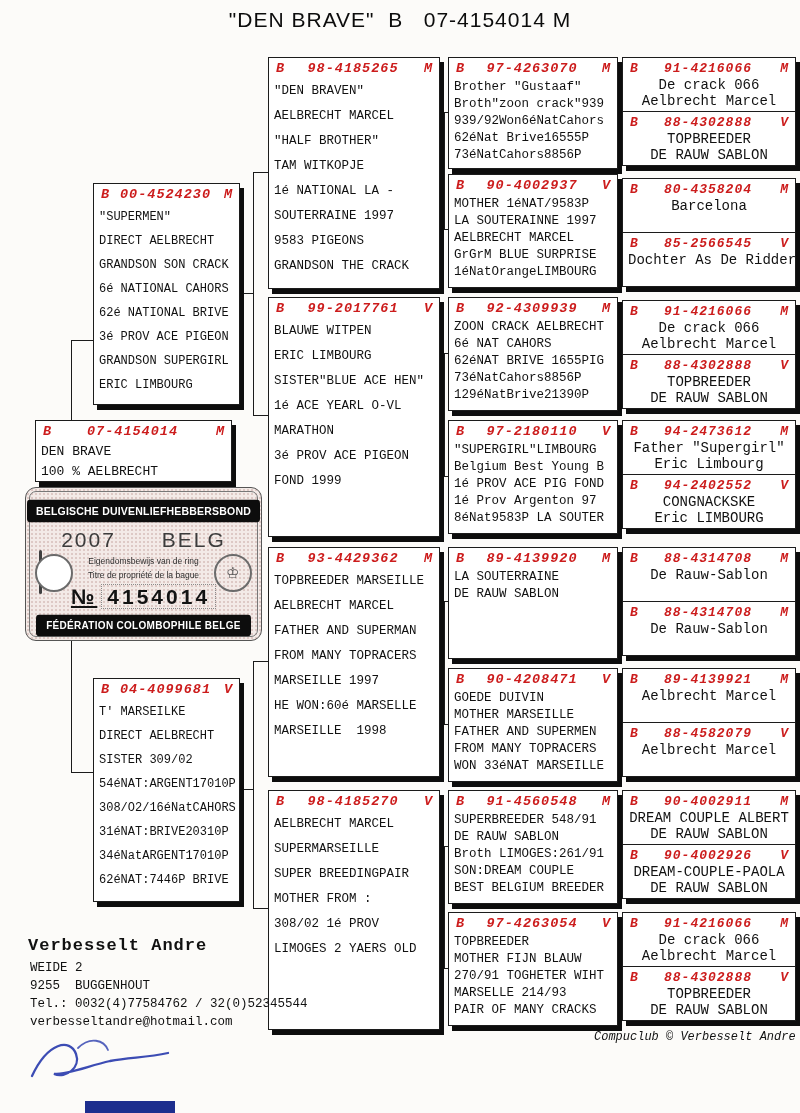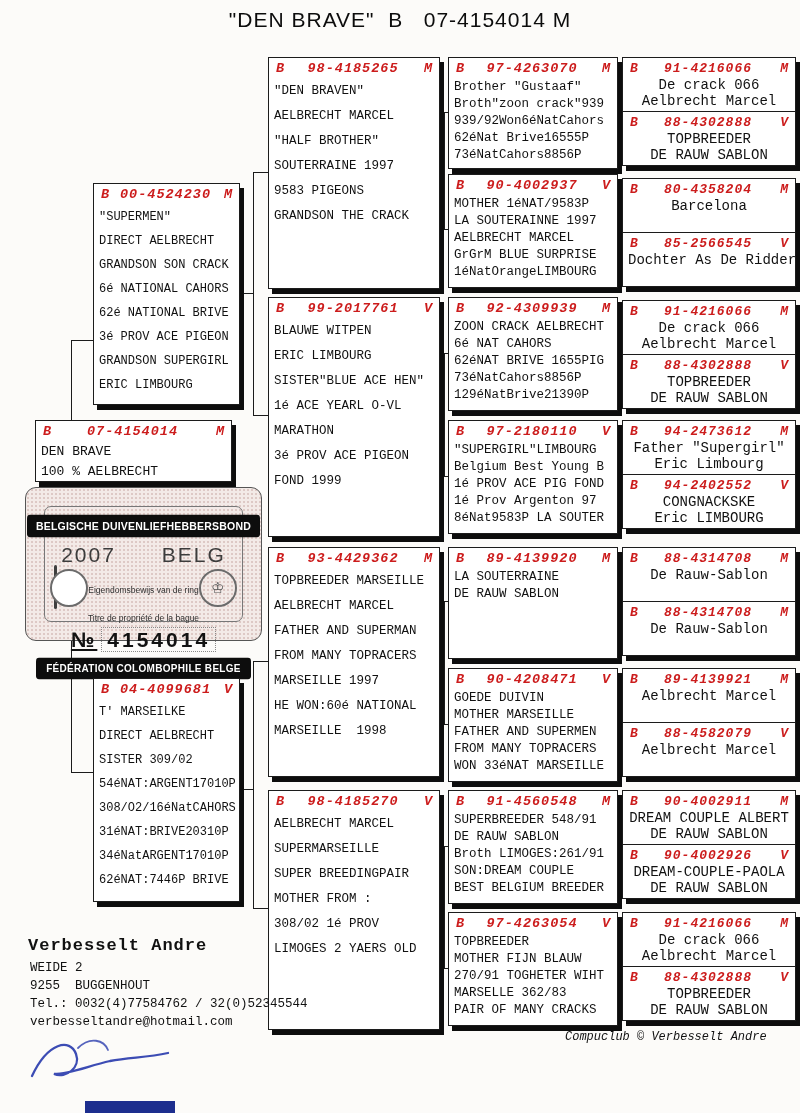--- a/index.html
+++ b/index.html
@@ -27,44 +27,44 @@
   .sect + .sect{border-top:1px solid #1c1c1c;}
   .sect .hdr{font-size:13px;padding:3px 7px 0;}
   .sect .ln{font-size:14px;line-height:16px;text-align:center;}
   .sect .body{padding:1px 5px;}
   
   .hl,.vl{position:absolute;background:#1b1b1b;}
   
   .cert{position:absolute;left:25px;top:487px;width:237px;height:154px;
         background:#f3eae7;
         background-image:radial-gradient(#dcc8c4 0.7px, transparent 0.9px);
-        background-size:4px 4px;border:1px solid #555;border-radius:11px;padding:18px;box-sizing:border-box;}
+        background-size:4px 4px;border:1px solid #555;border-radius:11px;padding:3px;box-sizing:border-box;}
   .cert-inner{height:100%;border:1px solid #777;border-radius:7px;position:relative;
               display:flex;flex-direction:column;align-items:center;box-sizing:border-box;}
   .banner{background:#0d0d0d;color:#fff;font-family:"Liberation Sans","DejaVu Sans",sans-serif;
           font-weight:bold;white-space:nowrap;border-radius:3px;transform:scaleY(1.12);}
   .banner.top{margin-top:9px;font-size:10.5px;letter-spacing:.2px;padding:4px 9px;}
   .banner.bot{margin-top:7px;font-size:10px;letter-spacing:.3px;padding:4px 10px;}
   .yearrow{display:flex;gap:46px;font-family:"Liberation Sans","DejaVu Sans",sans-serif;
            font-size:21px;color:#3c3c3c;margin-top:7px;letter-spacing:2px;}
-  .ownln{font-family:"Liberation Sans","DejaVu Sans",sans-serif;font-size:8.5px;color:#2f2f2f;margin-top:18px;}
+  .ownln{font-family:"Liberation Sans","DejaVu Sans",sans-serif;font-size:8.5px;color:#2f2f2f;margin-top:4px;}
   .ringno{font-family:"Liberation Sans","DejaVu Sans",sans-serif;font-size:21px;font-weight:bold;
           letter-spacing:3px;margin-top:5px;color:#121212;}
   .ringno .nolabel{text-decoration:underline;}
   .ringno .digits{border:1px dotted #8a8a8a;padding:0 5px;margin-left:4px;}
   .seal{position:absolute;width:34px;height:34px;border:2px solid #6b6b6b;border-radius:50%;top:62px;
         display:flex;align-items:center;justify-content:center;color:#555;
         font-family:"DejaVu Sans",sans-serif;font-size:15px;}
   .seal.left{left:5px;background:#fff;}
   .seal.right{right:5px;}
   .staple{position:absolute;left:9px;top:58px;width:3px;height:44px;background:#3f3f3f;border-radius:2px;}
   
   .owner-name{position:absolute;left:28px;top:936px;font-size:17px;font-weight:bold;letter-spacing:1px;}
   .addr{position:absolute;left:30px;font-size:12.5px;white-space:pre;}
-  .credit{position:absolute;left:565px;top:1030px;font-size:12px;font-style:italic;white-space:pre;}
+  .credit{position:absolute;left:594px;top:1030px;font-size:12px;font-style:italic;white-space:pre;}
   .bluebar{position:absolute;left:85px;top:1101px;width:90px;height:12px;background:#1d2e8e;}
   .signature{position:absolute;left:18px;top:1024px;}
 </style>
 </head>
 <body>
 
 <div id="page">
 
   <div class="title">"DEN BRAVE"  B   07-4154014 M</div>
 
@@ -188,20 +188,22 @@
   <div class="pbox c2" style="left:268px;top:57px;width:170px;height:230px">
     <div class="hdr">
         <span class="hb">B</span>
         <span class="hn">98-4185265</span>
         <span class="hs">M</span>
       </div>
     <div class="body">
         <div class="ln">"DEN BRAVEN"</div>
         <div class="ln">AELBRECHT MARCEL</div>
         <div class="ln">"HALF BROTHER"</div>
+        <div class="ln">TAM WITKOPJE</div>
+        <div class="ln">1é NATIONAL LA -</div>
         <div class="ln">SOUTERRAINE 1997</div>
         <div class="ln">9583 PIGEONS</div>
         <div class="ln">GRANDSON THE CRACK</div>
       </div>
   </div>
   <div class="pbox c2" style="left:268px;top:297px;width:170px;height:238px">
     <div class="hdr">
         <span class="hb">B</span>
         <span class="hn">99-2017761</span>
         <span class="hs">V</span>
@@ -221,21 +223,21 @@
         <span class="hb">B</span>
         <span class="hn">93-4429362</span>
         <span class="hs">M</span>
       </div>
     <div class="body">
         <div class="ln">TOPBREEDER MARSEILLE</div>
         <div class="ln">AELBRECHT MARCEL</div>
         <div class="ln">FATHER AND SUPERMAN</div>
         <div class="ln">FROM MANY TOPRACERS</div>
         <div class="ln">MARSEILLE 1997</div>
-        <div class="ln">HE WON:60é NATIONAL</div>
+        <div class="ln">HE WON:60é MARSELLE</div>
         <div class="ln">MARSEILLE  1998</div>
       </div>
   </div>
   <div class="pbox c2" style="left:268px;top:790px;width:170px;height:238px">
     <div class="hdr">
         <span class="hb">B</span>
         <span class="hn">98-4185270</span>
         <span class="hs">V</span>
       </div>
     <div class="body">
@@ -346,21 +348,21 @@
   <div class="pbox c3" style="left:448px;top:912px;width:168px;height:112px">
     <div class="hdr">
         <span class="hb">B</span>
         <span class="hn">97-4263054</span>
         <span class="hs">V</span>
       </div>
     <div class="body">
         <div class="ln">TOPBREEDER</div>
         <div class="ln">MOTHER FIJN BLAUW</div>
         <div class="ln">270/91 TOGHETER WIHT</div>
-        <div class="ln">MARSELLE 362/83</div>
+        <div class="ln">MARSELLE 214/93</div>
         <div class="ln">PAIR OF MANY CRACKS</div>
       </div>
   </div>
 
   <div class="pgroup" style="left:622px;top:57px;width:172px">
     <div class="sect">
       <div class="hdr">
           <span class="hb">B</span>
           <span class="hn">91-4216066</span>
           <span class="hs">M</span>

